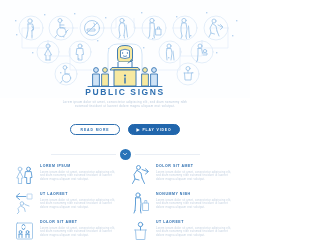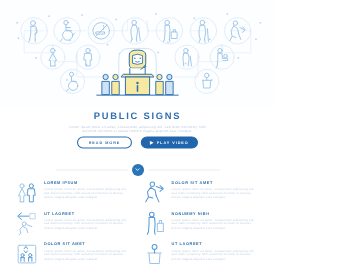--- a/index.html
+++ b/index.html
@@ -14,21 +14,21 @@
   
   .hero {
     position: relative;
     width: 250px; height: 98px;
     background: #fdfeff;
     overflow: hidden;
   }
   .hero-svg { position: absolute; inset: 0; width: 250px; height: 98px; display: block; }
 
   
-  .title-block { position: absolute; top: 99px; left: 0; width: 250px; text-align: center; }
+  .title-block { position: absolute; top: 86px; left: 0; width: 250px; text-align: center; }
   .page-title {
     font-size: 8.5px;
     font-weight: bold;
     letter-spacing: 1.6px;
     color: #2e6fb0;
     line-height: 11px;
     padding-top: 1px;
   }
   .subtitle {
     margin-top: 2px;

